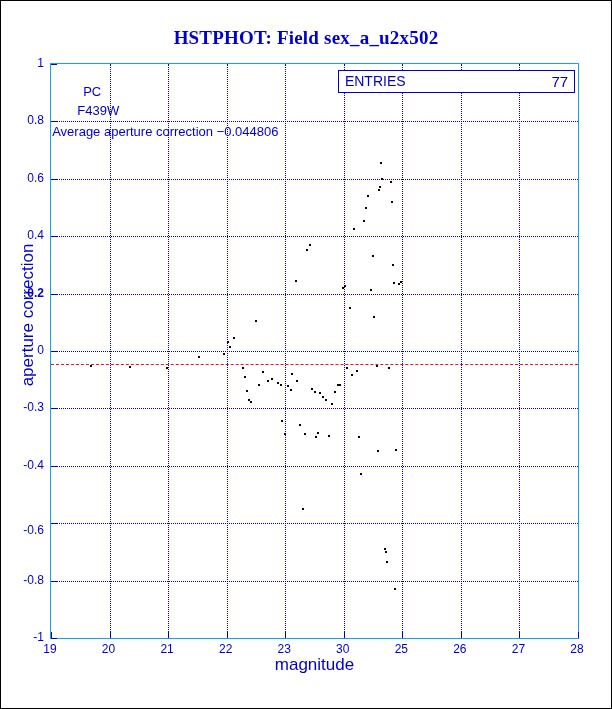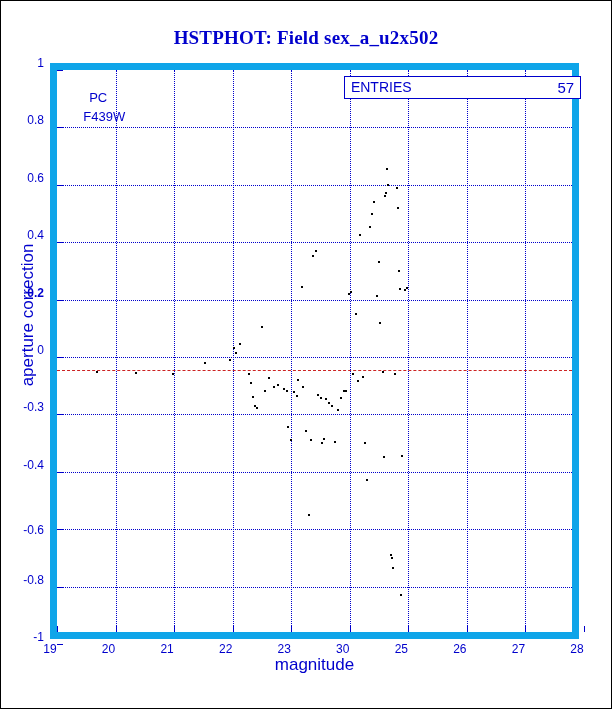--- a/index.html
+++ b/index.html
@@ -32,21 +32,21 @@
     font-size: 19px;
     letter-spacing: 0.2px;
   }
   
   #plot {
     position: absolute;
     left: 50px;
     top: 63px;
     width: 529px;
     height: 576px;
-    border: 7px solid #0ea5e9;
+    border: 1px solid #0ea5e9;
     box-sizing: border-box;
     background: #ffffff;
   }
   .gridline-v {
     position: absolute;
     top: 0; bottom: 0;
     width: 0;
     border-left: 1px dotted #0000cc;
   }
   .gridline-h {
@@ -266,25 +266,26 @@
       <div class="dot" style="left: 343.136px; top: 218.694px; background: rgb(0, 0, 0);"></div>
       <div class="dot" style="left: 344.307px; top: 525.21px; background: rgb(0, 0, 0);"></div>
       <div class="dot" style="left: 345.478px; top: 386.015px; background: rgb(0, 0, 0);"></div>
       <div class="dot" style="left: 347.82px; top: 220.416px; background: rgb(0, 0, 0);"></div>
       <div class="dot" style="left: 349.577px; top: 218.12px; background: rgb(0, 0, 0);"></div>
     </div>
   <div id="avgline" style="top: 299.859px; border-top-color: rgb(204, 34, 34);"></div>
 
   <div id="entries-box" style="left: 286.922px; top: 5.74px; width: 237.15px; height: 22.96px;">
     <span>ENTRIES</span>
-    <span class="value">57</span>
+    <span class="value">77</span>
   </div>
 
   <div class="annot" id="annot-detector" style="left: 32.2056px; top: 20.09px;">PC</div>
   <div class="annot" id="annot-filter" style="left: 26.35px; top: 38.745px;">F439W</div>
+  <div class="annot" id="annot-average" style="left: 1.17111px; top: 60.27px;">Average aperture correction −0.044806</div>
 </div>
 
 <div id="xaxis-title">magnitude</div>
 <div id="yaxis-title">aperture correction</div>
 <div id="axis-labels">
     <div class="xlabel" style="left: 50px; top: 642px;">19</div>
     <div class="xlabel" style="left: 108.556px; top: 642px;">20</div>
     <div class="xlabel" style="left: 167.111px; top: 642px;">21</div>
     <div class="xlabel" style="left: 225.667px; top: 642px;">22</div>
     <div class="xlabel" style="left: 284.222px; top: 642px;">23</div>

